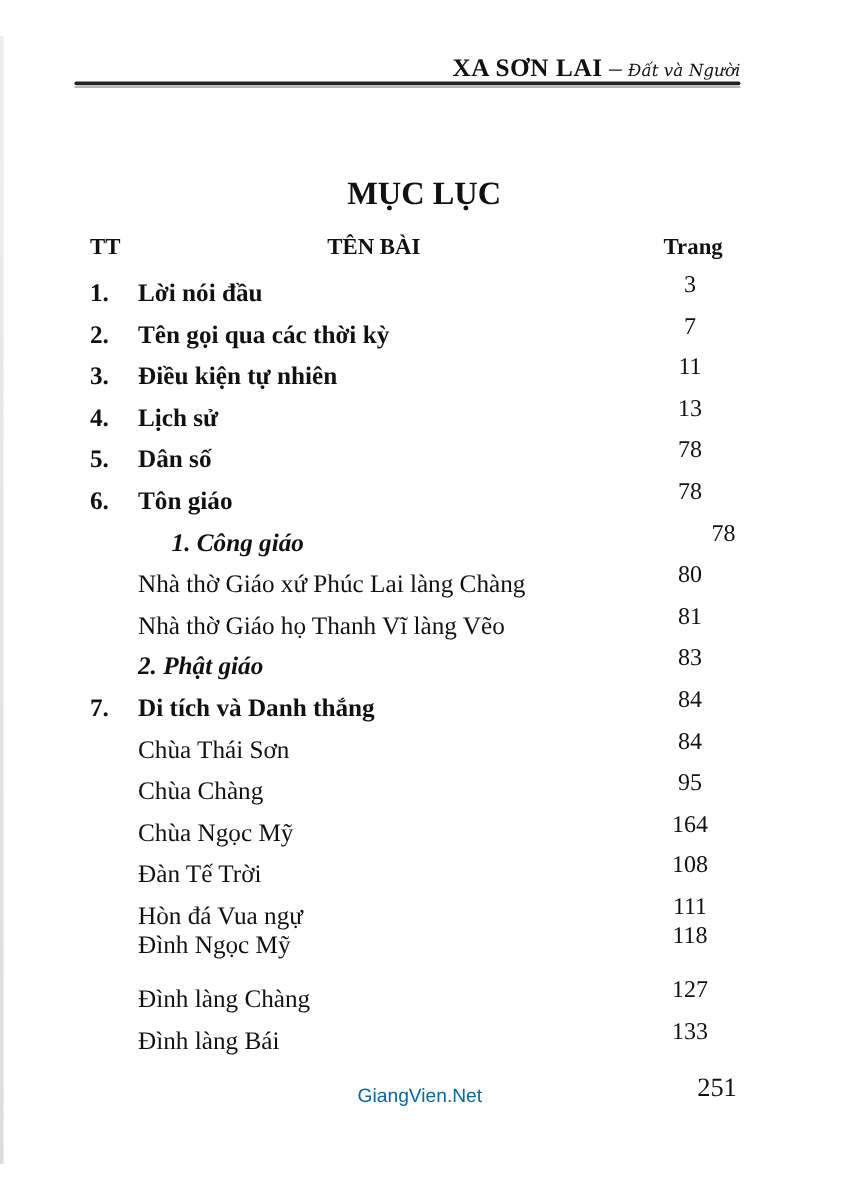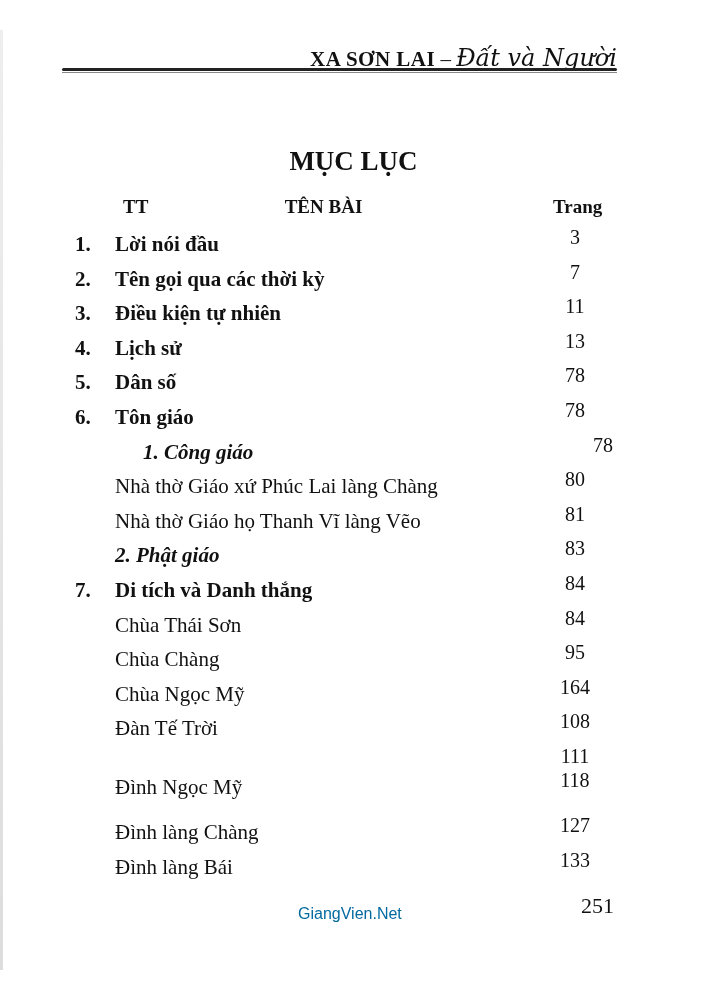--- a/index.html
+++ b/index.html
@@ -1,21 +1,21 @@
 <!DOCTYPE html>
 <html><head>
 <meta charset="utf-8">
 <style>
   html, body { margin:0; padding:0; }
   body { width:707px; height:1000px; background:#ffffff; position:relative; overflow:hidden;
          font-family:"Liberation Serif", serif; color:#111; }
   .header { position:absolute; left:62px; top:44px; width:555px; height:24px; }
   .header-text { position:absolute; right:0; top:0; font-size:21px; white-space:nowrap; }
   .header-caps { font-weight:bold; letter-spacing:0.5px; }
-  .header-script { font-style:italic; font-family:"DejaVu Serif", serif; font-size:24px; }
+  .header-script { font-style:italic; font-family:"DejaVu Serif", serif; font-size:14px; }
   .header-rule { position:absolute; left:0; right:0; top:24px; height:3px; background:#222;
                  border-radius:2px; }
   .header-rule2 { position:absolute; left:0; right:0; top:28px; height:1px; background:#888; }
   .title { position:absolute; left:0; width:707px; top:146px; text-align:center;
            font-size:27px; font-weight:bold; }
   .col-head { position:absolute; top:196px; font-size:19px; font-weight:bold; }
   .row { position:absolute; left:0; width:707px; height:34px; font-size:21px; }
   .num { position:absolute; left:75px; font-weight:bold; }
   .name { position:absolute; left:115px; white-space:nowrap; }
   .page { position:absolute; right:102px; width:60px; text-align:center; font-size:20px; top:-6px; }
@@ -34,22 +34,22 @@
 <div class="header">
   <div class="header-text">
     <span class="header-caps">XA SƠN LAI</span><span> – </span><span class="header-script">Đất và Người</span>
   </div>
   <div class="header-rule"></div>
   <div class="header-rule2"></div>
 </div>
 
 <div class="title">MỤC LỤC</div>
 
-<div class="col-head" style="left:75px;margin-left:48px;">TT</div>
-<div class="col-head" style="left:12px;width:623px;text-align:center;">TÊN BÀI</div>
+<div class="col-head" style="left:75px;">TT</div>
+<div class="col-head" style="left:0;width:623px;text-align:center;">TÊN BÀI</div>
 <div class="col-head" style="left:553px;">Trang</div>
 
 <div id="rows">
     <div class="row" style="top: 232px;">
       <span class="num">1.</span>
       <span class="name bold">Lời nói đầu</span>
       <span class="page">3</span>
     </div>
     <div class="row" style="top: 266.6px;">
       <span class="num">2.</span>
@@ -116,20 +116,21 @@
       <span class="name ">Chùa Ngọc Mỹ</span>
       <span class="page">164</span>
     </div>
     <div class="row" style="top: 716.4px;">
       <span class="num"></span>
       <span class="name ">Đàn Tế Trời</span>
       <span class="page">108</span>
     </div>
     <div class="row" style="top: 751px;">
       <span class="num"></span>
+      <span class="name ">Hòn đá Vua ngự</span>
       <span class="page">111</span>
     </div>
     <div class="row" style="top: 775px;">
       <span class="num"></span>
       <span class="name ">Đình Ngọc Mỹ</span>
       <span class="page">118</span>
     </div>
     <div class="row" style="top: 820.2px;">
       <span class="num"></span>
       <span class="name ">Đình làng Chàng</span>

